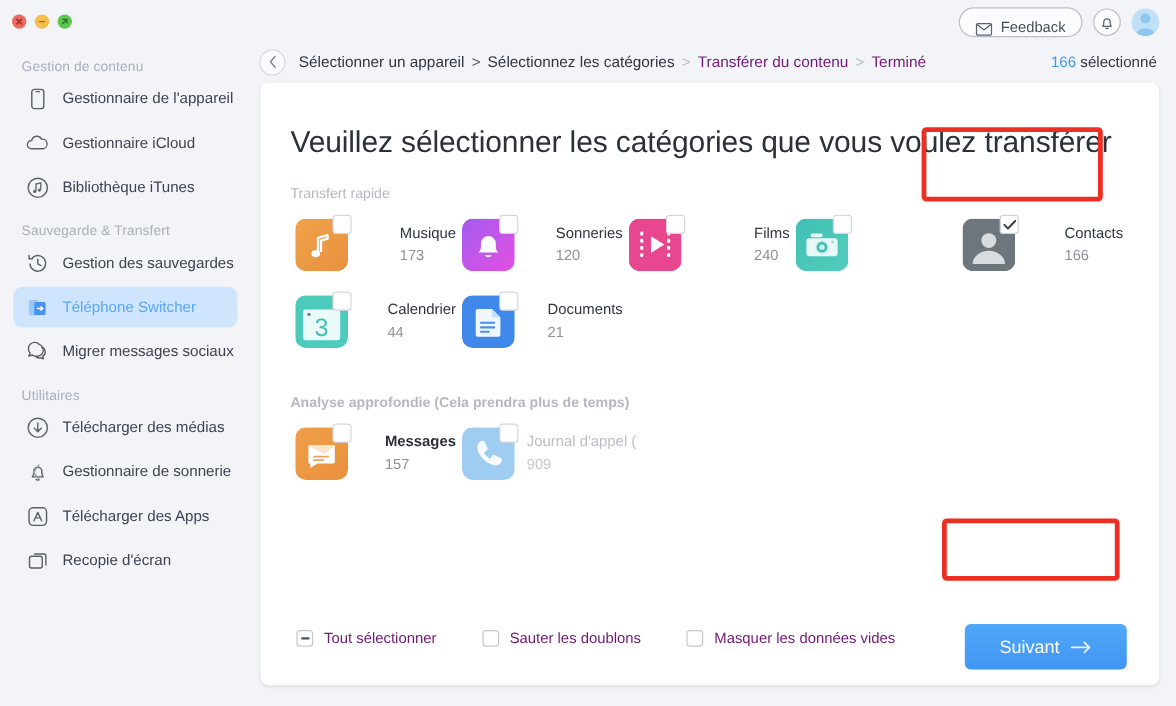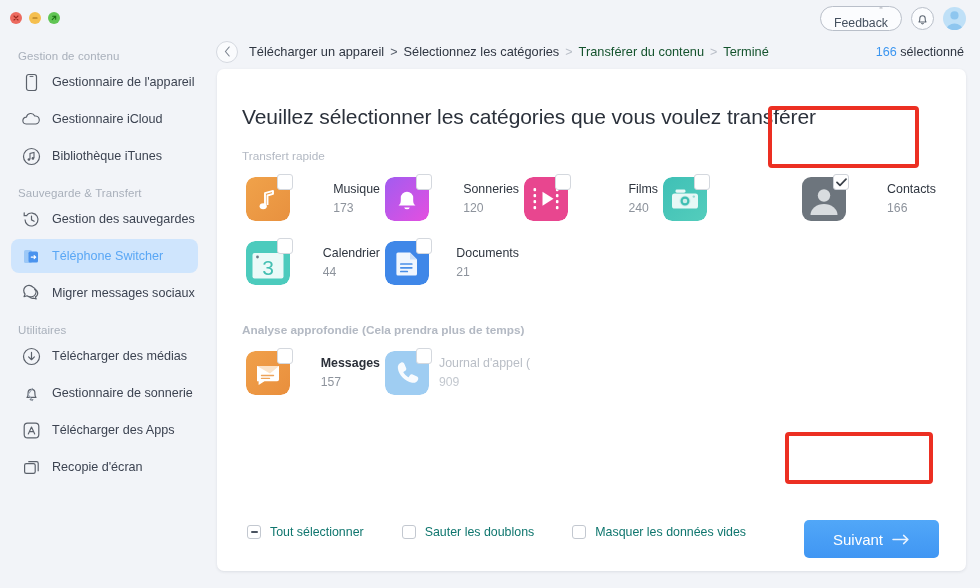--- a/index.html
+++ b/index.html
@@ -45,51 +45,51 @@
 
   
   .right { flex: 1; position: relative; }
 
   .topbar { height: 34px; position: relative; }
   .tb-right { position: absolute; right: 14px; top: 6px; display: flex; align-items: center; gap: 9px; }
   .feedback-btn {
     display: flex; align-items: flex-end; gap: 7px;
     border: 1px solid #b9bfc9; border-radius: 14px;
     height: 25px; padding: 0 13px; background: #fbfcfe;
-    font-size: 12.3px; color: #44505f; cursor: default; flex-direction: column;
+    font-size: 12.3px; color: #44505f; cursor: default;
   }
   .bell-btn { width: 23px; height: 23px; border-radius: 50%;
     border: 1px solid #b9bfc9; display: flex; align-items: center;
     justify-content: center; background: #fbfcfe; }
   .avatar { width: 23px; height: 23px; border-radius: 50%;
     background: #bfe0f7; display: flex; align-items: flex-end;
     justify-content: center; overflow: hidden; }
 
   .crumbbar { height: 35px; display: flex; align-items: center; position: relative; padding-left: 8px; }
   .back-btn { width: 22px; height: 22px; border-radius: 50%;
     border: 1px solid #d5d9e0; background: #fafbfd;
     display: flex; align-items: center; justify-content: center;
     color: #7b838f; font-size: 11px; }
   .crumbs { display: flex; align-items: center; gap: 6px; margin-left: 11px;
     font-size: 12.8px; white-space: nowrap; }
   .crumb.on { color: #2f3642; }
-  .crumb.off { color: #14532d; }
+  .crumb.off { color: #701a75; }
   .sep { color: #b8bec7; font-size: 12.5px; }
   .sep.on { color: #555d69; }
   .sel-count { position: absolute; right: 16px; font-size: 12.6px; color: #2f3642; }
   .sel-count b { color: #3c96f0; font-weight: 400; }
 
   
   .card {
     position: absolute; left: 9px; right: 14px; top: 69px; bottom: 17px;
     background: #fff; border-radius: 7px;
     box-shadow: 0 1px 3px rgba(30,40,60,.10);
   }
   .card-title {
-    font-size: 21px; color: #2b313b; font-weight: 400;
+    font-size: 25px; color: #2b313b; font-weight: 400;
     padding: 36px 0 0 25px; letter-spacing: -.1px;
   }
   .sec-label { font-size: 11.8px; color: #b3b9c3; padding: 20px 0 0 25px; }
   .sec-label.second { padding-top: 23px; font-weight: bold; }
 
   .tiles { display: flex; flex-wrap: wrap; padding-left: 24px; padding-top: 9px; }
   .tile {
     width: 139px; height: 54px; display: flex; align-items: center;
     margin-bottom: 10px; position: relative; cursor: default;
     border-radius: 5px;
@@ -115,21 +115,21 @@
 
   
   .hl {
     position: absolute; border: 4px solid #ec2f22; border-radius: 4px;
     pointer-events: none;
   }
 
   
   .footer { position: absolute; left: 0; right: 0; bottom: 0; height: 62px; }
   .checks { position: absolute; left: 30px; top: 16px; display: flex; align-items: center; gap: 0; }
-  .chk-item { display: flex; align-items: center; gap: 9px; font-size: 12.4px; color: #0f766e; white-space: nowrap; }
+  .chk-item { display: flex; align-items: center; gap: 9px; font-size: 12.4px; color: #701a75; white-space: nowrap; }
   .chk-item + .chk-item { margin-left: 38px; }
   .box { width: 14px; height: 14px; border-radius: 3px; border: 1px solid #c3c8d0;
          background: #fff; display: flex; align-items: center; justify-content: center; }
   .box .dash { width: 7px; height: 1.5px; background: #4a5360; border-radius: 1px; }
 
   .next-btn {
     position: absolute; right: 27px; top: 11px;
     width: 135px; height: 38px; border-radius: 5px;
     background: linear-gradient(180deg,#51a7f8 0%,#4096f3 100%);
     color: #fff; font-size: 15px;
@@ -311,21 +311,21 @@
       </div>
     </div>
 
     <div class="crumbbar">
       <div class="back-btn">
         <svg width="7" height="11" viewBox="0 0 7 11">
             <path d="M5.2 1 L1.4 5.5 L5.2 10" fill="none" stroke="#7b838f" stroke-width="1.15" stroke-linecap="round" stroke-linejoin="round"></path>
           </svg>
       </div>
       <div class="crumbs">
-        <span class="crumb on">Télécharger un appareil</span>
+        <span class="crumb on">Sélectionner un appareil</span>
         <span class="sep on">&gt;</span>
         <span class="crumb on">Sélectionnez les catégories</span>
         <span class="sep">&gt;</span>
         <span class="crumb off">Transférer du contenu</span>
         <span class="sep">&gt;</span>
         <span class="crumb off">Terminé</span>
       </div>
       <div class="sel-count">
         <b>166</b>
         <span>sélectionné</span>

